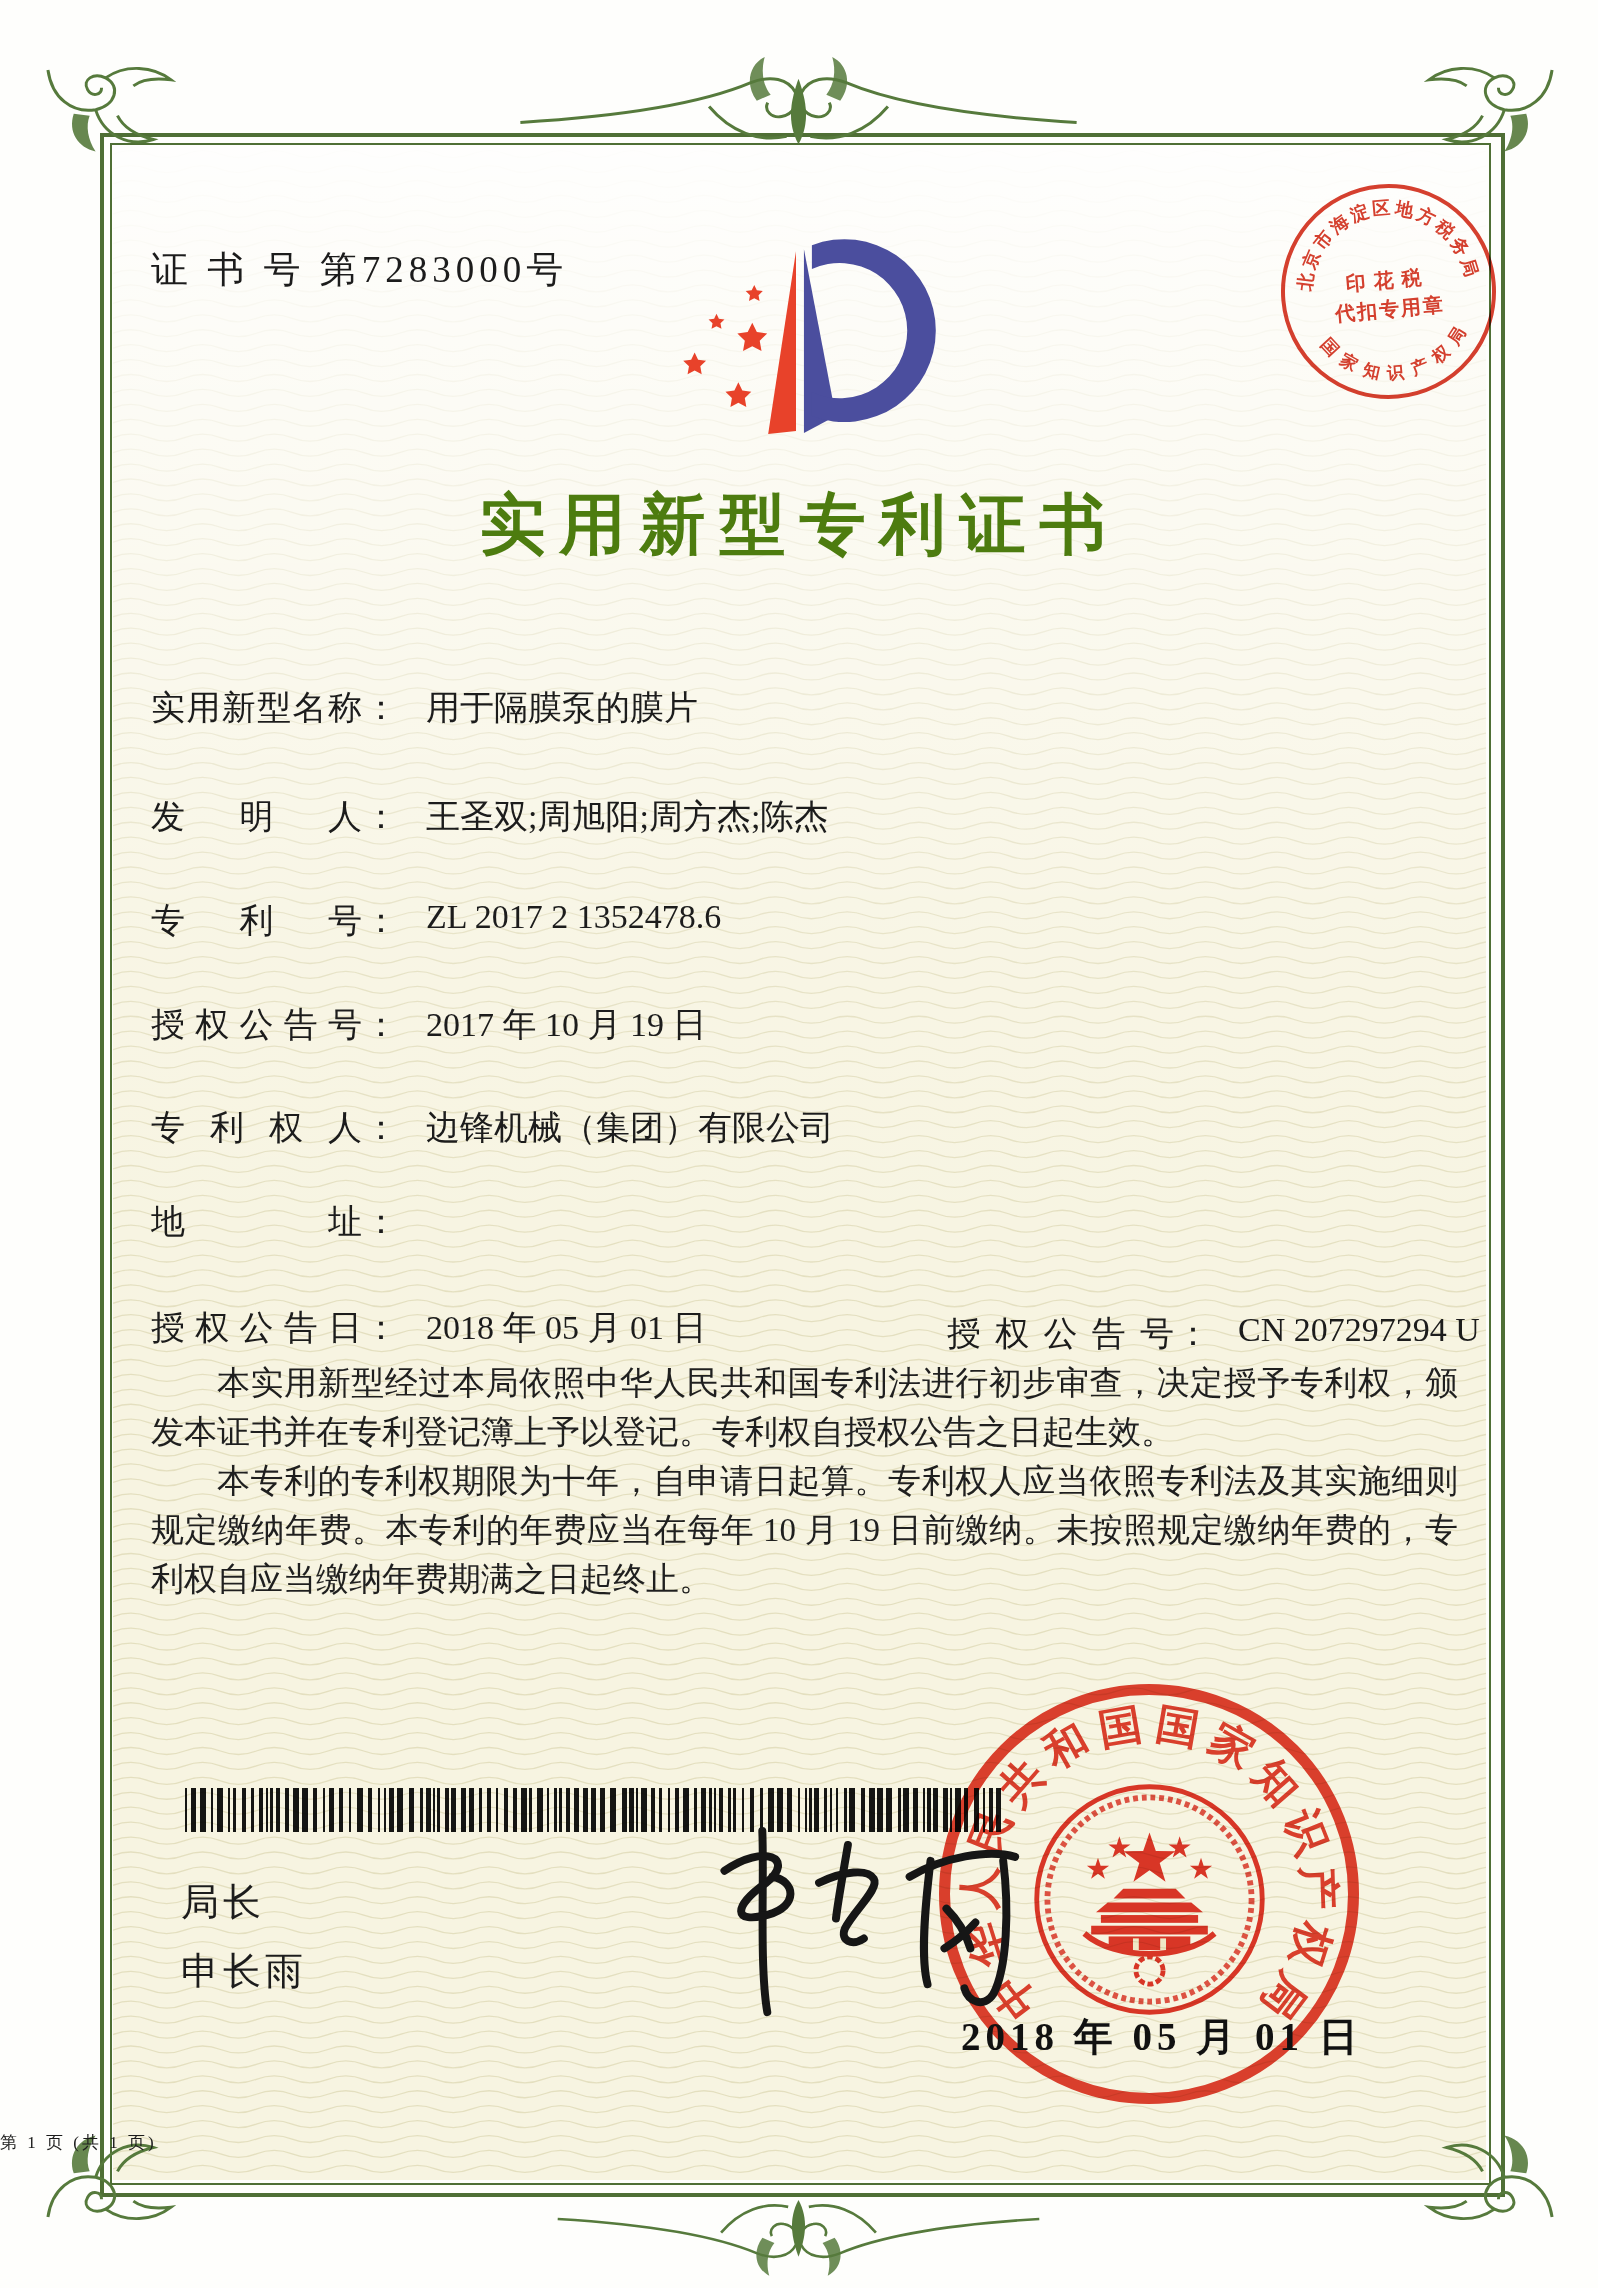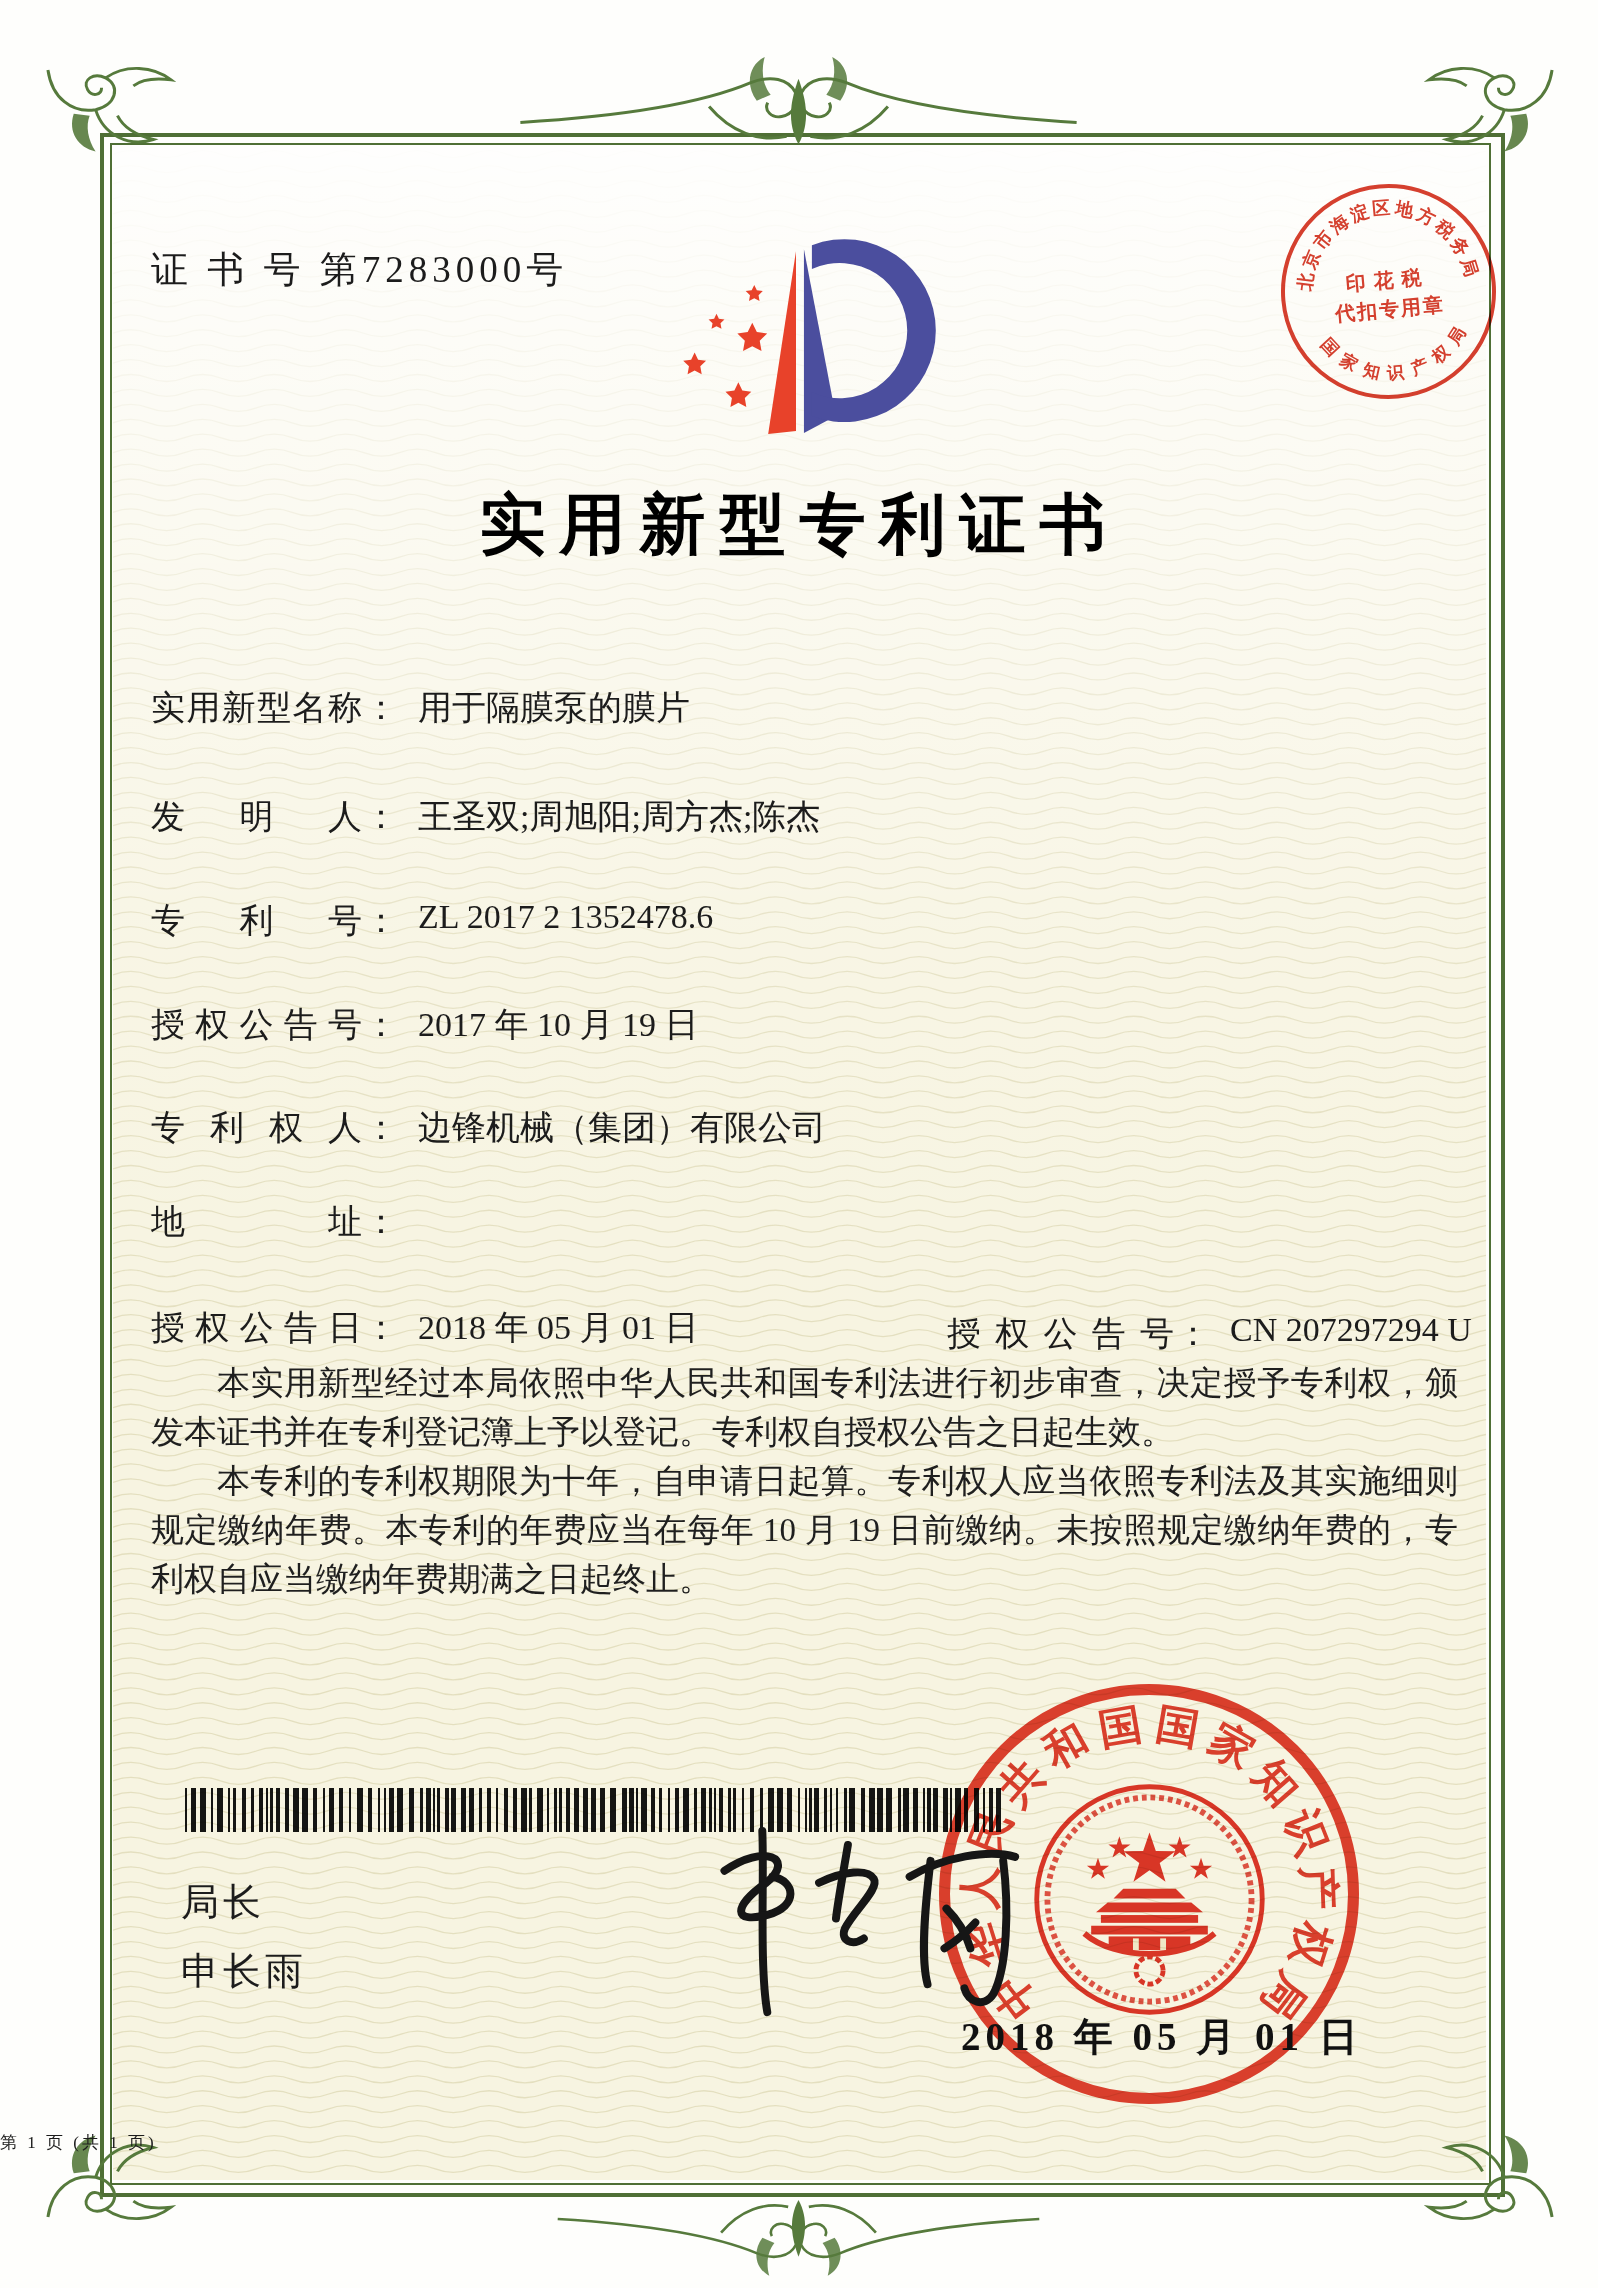--- a/index.html
+++ b/index.html
@@ -22,25 +22,25 @@
   
   #tax-stamp{position:absolute;left:1278px;top:181px;width:221px;height:221px;z-index:5;
         transform:rotate(-5deg);mix-blend-mode:multiply;color:#d6402f;}
   #tax-stamp .ring{position:absolute;inset:3px;border:4px solid #d6402f;border-radius:50%;}
   #tax-stamp .cline{position:absolute;width:100%;text-align:center;font-weight:600;}
   #tax-stamp .c1{top:86px;font-size:20px;letter-spacing:8px;}
   #tax-stamp .c2{top:115px;font-size:20px;letter-spacing:2px;}
   .arcbox{position:absolute;inset:0;}
   .arcbox span{position:absolute;left:50%;top:50%;font-weight:600;}
   #title{left:0;top:480px;width:100%;text-align:center;font-size:66px;font-weight:700;
-        letter-spacing:14px;color:#000000;}
+        letter-spacing:14px;color:#4d7c0f;}
   .row{position:absolute;left:151px;font-size:34px;display:flex;align-items:flex-start;z-index:4;}
   .lbl{display:inline-block;width:211px;text-align:justify;text-align-last:justify;}
   .colon{margin:0 4px 0 2px;}
-  .val{margin-left:16px;white-space:pre-line;}
+  .val{margin-left:24px;white-space:pre-line;}
   #row-addr .val{width:1065px;}
   #grant-right{position:absolute;left:947px;font-size:34px;display:flex;z-index:4;}
   #grant-right .lbl{width:227px;}
   #paras{position:absolute;left:151px;top:1359px;width:1307px;font-size:33px;line-height:49px;
         text-align:justify;z-index:4;color:#1f1f1f;}
   #paras p{margin:0;text-indent:2em;}
   #barcode{position:absolute;left:185px;top:1788px;height:44px;font-size:0;z-index:4;mix-blend-mode:multiply;}
   #barcode i{display:inline-block;height:44px;background:#151515;}
   #director-title{left:181px;top:1877px;font-size:38px;letter-spacing:4px;}
   #director-name{left:181px;top:1946px;font-size:38px;letter-spacing:4px;}

